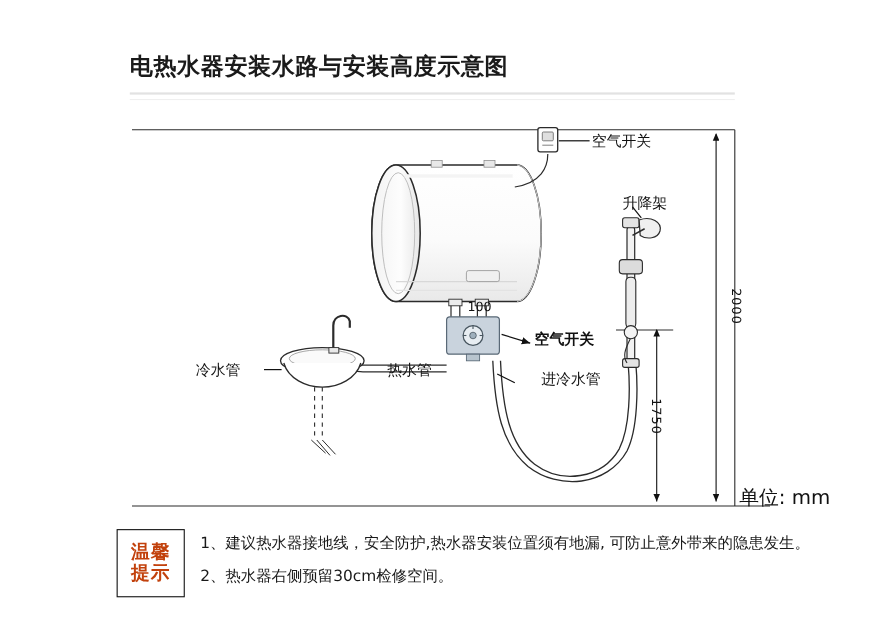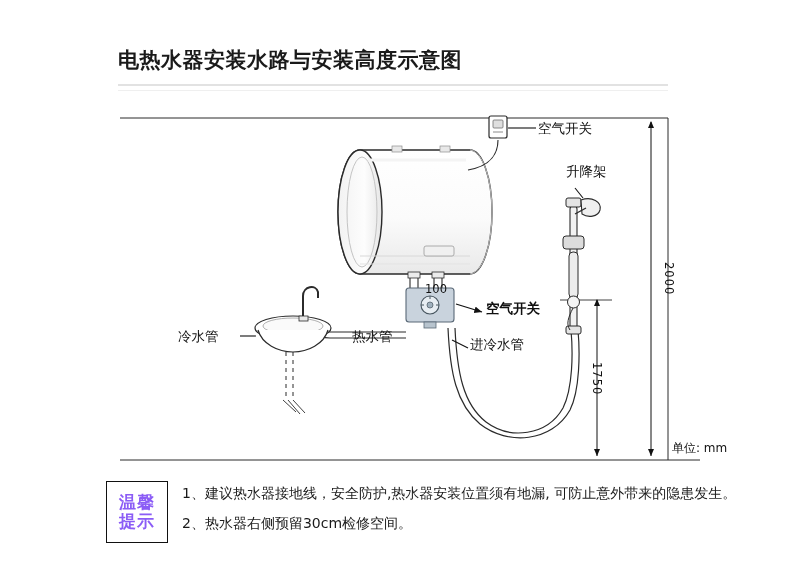--- a/index.html
+++ b/index.html
@@ -84,40 +84,40 @@
     box-sizing: border-box;
     display: flex;
     flex-direction: column;
     align-items: center;
     justify-content: center;
     line-height: 1.12;
   }
   .tip-box span {
     font-size: 17px;
     font-weight: bold;
-    color: #8b5cf6;
+    color: #c2410c;
     letter-spacing: 1px;
   }
   .tips-list {
     position: absolute;
     left: 182px;
     top: 485px;
     width: 520px;
   }
   .tips-list .tip-line {
     font-size: 14px;
     color: #1a1a1a;
     margin-bottom: 12px;
     white-space: nowrap;
   }
   .unit-label {
     position: absolute;
     left: 672px;
     top: 440px;
-    font-size: 12px;
+    font-size: 18px;
     color: #111111;
   }
 </style>
 </head>
 <body>
 
 <div id="page">
 
   <div class="title">电热水器安装水路与安装高度示意图</div>
   <div class="title-rule"></div>
@@ -269,28 +269,28 @@
 
       <line x1="256" y1="336" x2="240" y2="336"></line>
 
       <line x1="349" y1="336" x2="349" y2="336"></line>
 
       <line x1="468" y1="348" x2="452" y2="340"></line>
     </g>
   </svg>
 
   <div class="lbl" style="left:538px; top:120px;text-align:right;">空气开关</div>
-  <div class="lbl" style="left:566px; top:163px;text-align:right;">升降架</div>
+  <div class="lbl" style="left:566px; top:176px;text-align:right;">升降架</div>
   <div class="lbl bold" style="left:486px; top:300px;">空气开关</div>
   <div class="lbl" style="left:178px; top:328px;">冷水管</div>
   <div class="lbl" style="left:352px; top:328px;">热水管</div>
-  <div class="lbl" style="left:470px; top:336px;">进冷水管</div>
+  <div class="lbl" style="left:492px; top:336px;">进冷水管</div>
   <div class="lbl small vert" style="left:662px; top:262px;">2000</div>
   <div class="lbl small vert" style="left:590px; top:362px;">1750</div>
-  <div class="lbl small" style="left:425px; top:282px;">100</div>
+  <div class="lbl small" style="left:425px; top:272px;">100</div>
   <div class="unit-label">单位: mm</div>
 
   <div class="tip-box">
     <span>温馨</span>
     <span>提示</span>
   </div>
   <div class="tips-list">
     <div class="tip-line">1、建议热水器接地线，安全防护,热水器安装位置须有地漏, 可防止意外带来的隐患发生。</div>
     <div class="tip-line">2、热水器右侧预留30cm检修空间。</div>
   </div>

